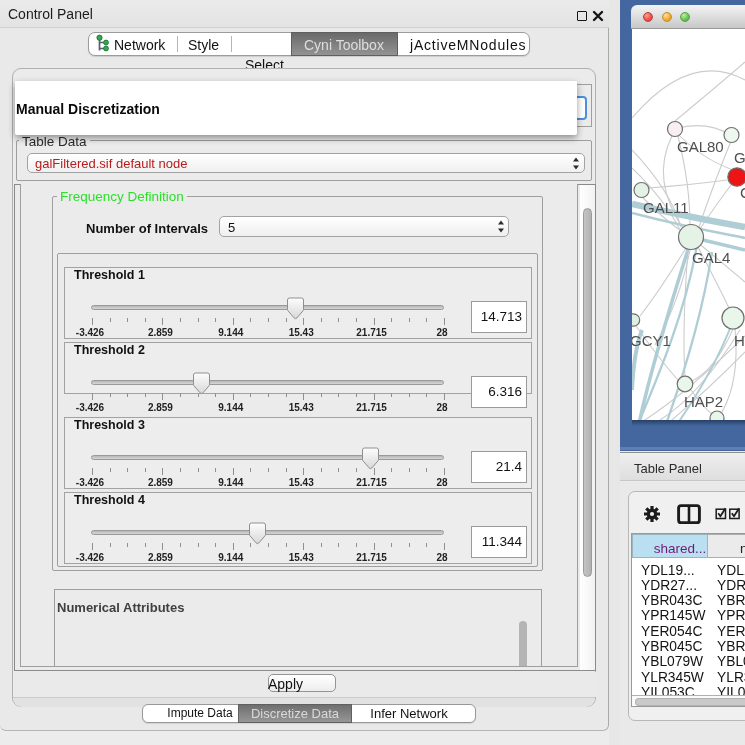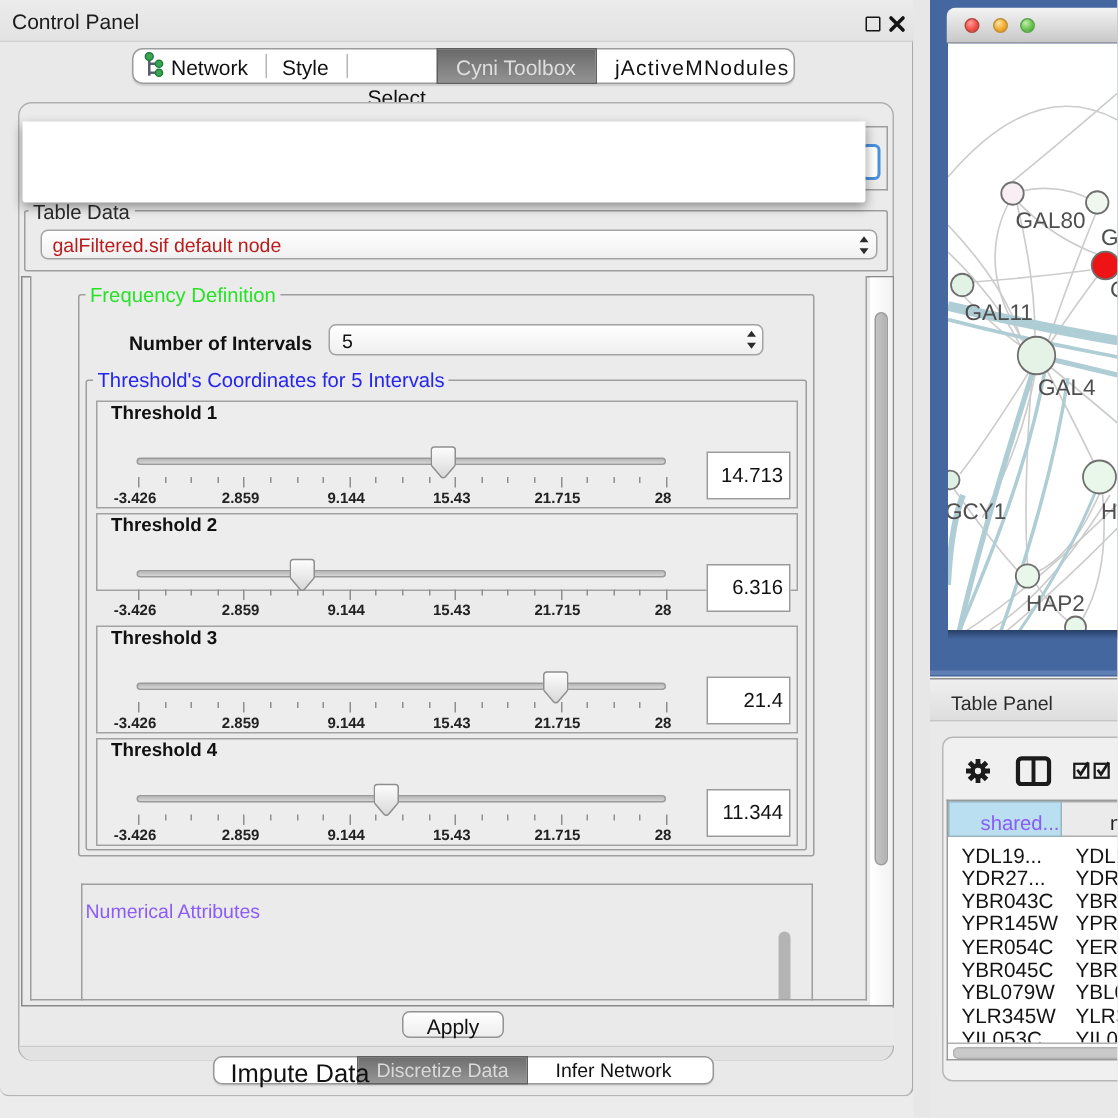--- a/index.html
+++ b/index.html
@@ -68,21 +68,20 @@
 <div class="abs" style="left:86px;top:220.5px;font-size:13px;font-weight:bold;color:#111;">Number of Intervals</div>
 <div class="abs" style="left:219px;top:216px;width:290px;height:21px;background:linear-gradient(#ffffff,#efefef);border:1px solid #a3a3a3;border-radius:5px;"></div>
 <div class="abs" style="left:228px;top:219.5px;font-size:13px;color:#111;">5</div>
 <svg class="abs" style="left:496px;top:220px" width="10" height="13" viewBox="0 0 10 13">
       <path d="M5 0.5 L8 4.5 L2 4.5 Z" fill="#2b2b2b"></path>
       <path d="M5 12.5 L8 8.5 L2 8.5 Z" fill="#2b2b2b"></path>
     </svg>
 
 
 <div class="abs" style="left:57px;top:253px;width:481px;height:314px;border:1px solid #9e9e9e;border-radius:2px;"></div>
-<div class="abs" style="left:62px;top:246px;font-size:13.5px;color:#2525ee;background:#ebebeb;padding:0 3px;">Threshold's Coordinates for 5 Intervals</div>
 
 
 
 <div class="abs" style="left:64px;top:267px;width:468px;height:72px;background:#ededed;border:1px solid #a2a2a2;">
 <div class="abs" style="left:9px;top:0.0px;font-size:12.5px;font-weight:bold;color:#111;">Threshold 1</div>
 <div class="abs" style="left:26px;top:37px;width:353px;height:5px;background:linear-gradient(#b7b7b7,#d6d6d6);border:1px solid #9a9a9a;border-radius:3px;"></div>
 <div class="abs" style="left:27.0px;top:50px;width:1px;height:7px;background:#8f8f8f;"></div>
       <div class="abs" style="left:44.6px;top:50px;width:1px;height:4px;background:#8f8f8f;"></div>
       <div class="abs" style="left:62.2px;top:50px;width:1px;height:4px;background:#8f8f8f;"></div>
       <div class="abs" style="left:79.8px;top:50px;width:1px;height:4px;background:#8f8f8f;"></div>
@@ -242,38 +241,39 @@
           <stop offset="1" stop-color="#d8d8d8"></stop>
         </linearGradient>
 <linearGradient id="thg3" x1="0" y1="0" x2="0" y2="1">
           <stop offset="0" stop-color="#fdfdfd"></stop>
           <stop offset="1" stop-color="#d8d8d8"></stop>
         </linearGradient>
 </defs>
     </svg>
 
 <div class="abs" style="left:54px;top:589px;width:488px;height:78px;border:1px solid #9e9e9e;border-bottom:none;"></div>
-<div class="abs" style="left:57px;top:600px;font-size:13px;font-weight:normal;color:#8b5cf6;">Numerical Attributes</div>
+<div class="abs" style="left:57px;top:600px;font-size:13px;font-weight:bold;color:#404040;">Numerical Attributes</div>
 <div class="abs" style="left:518.5px;top:621px;width:8.5px;height:45px;background:#b4b4b4;border-radius:5px 5px 0 0;"></div>
 
 
 <div class="abs" style="left:14px;top:672px;width:582px;height:25px;background:#eaeaea;"></div>
 <div class="abs" style="left:268px;top:673.5px;width:68px;height:18px;background:linear-gradient(#ffffff,#ededed);border:1px solid #949494;border-radius:5px;"></div>
-<div class="abs" style="left:268px;top:675.5px;width:68px;text-align:center;font-size:14px;color:#111;">Apply</div>
+<div class="abs" style="left:268px;top:675.5px;width:68px;text-align:left;font-size:14px;color:#111;">Apply</div>
 <div class="abs" style="left:13px;top:697px;width:582px;height:9.5px;background:#e2e2e2;border-top:1px solid #cbcbcb;border-radius:0 0 9px 9px;"></div>
 
 
 <div class="abs" style="left:142px;top:704px;width:334px;height:19px;background:#fff;border:1px solid #989898;border-radius:6px;box-shadow:0 1px 1px rgba(0,0,0,0.1);"></div>
 <div class="abs" style="left:238px;top:704px;width:114px;height:19px;background:linear-gradient(#6f6f6f,#969696);border:1px solid #606060;"></div>
-<div class="abs" style="left:152px;top:706px;width:96px;text-align:center;font-size:17px;color:#111;">Impute Data</div>
+<div class="abs" style="left:152px;top:706px;width:96px;text-align:center;font-size:12px;color:#111;">Impute Data</div>
 <div class="abs" style="left:238px;top:706px;width:114px;text-align:center;font-size:13px;color:#d9d9d9;">Discretize Data</div>
 <div class="abs" style="left:347px;top:706px;width:124px;text-align:center;font-size:13px;color:#111;">Infer Network</div>
 
 
 <div class="abs" style="left:15px;top:81px;width:562px;height:54px;background:#fff;border-radius:0 0 2px 2px;box-shadow:0 3px 7px rgba(0,0,0,0.4);"></div>
+<div class="abs" style="left:16px;top:100.5px;font-size:14px;font-weight:bold;color:#0a0a0a;">Manual Discretization</div>
 
 <div class="abs" style="left:609px;top:0;width:11px;height:745px;background:#e7e7e7;"></div>
 
 <div class="abs" style="left:620px;top:0;width:125px;height:451px;background:#44679f;"></div>
 <div class="abs" style="left:631px;top:5px;width:114px;height:24px;background:linear-gradient(#f4f4f4,#c8c8c8);border-radius:6px 0 0 0;border-bottom:1px solid #9a9a9a;"></div>
 <div class="abs" style="left:643px;top:12px;width:10px;height:10px;border-radius:50%;background:radial-gradient(circle at 35% 30%, #ff9f97, #f1514a 55%, #c93a32);border:0.5px solid #b5423b;"></div>
 <div class="abs" style="left:661.5px;top:12px;width:10px;height:10px;border-radius:50%;background:radial-gradient(circle at 35% 30%, #ffe2a0, #f3ab35 55%, #d4920e);border:0.5px solid #c08f2b;"></div>
 <div class="abs" style="left:679.5px;top:12px;width:10px;height:10px;border-radius:50%;background:radial-gradient(circle at 35% 30%, #c0f0a8, #6cc454 55%, #47a332);border:0.5px solid #59a348;"></div>
 
 <div class="abs" style="left:632px;top:29px;width:113px;height:391px;background:#fff;overflow:hidden;"></div>
@@ -361,21 +361,21 @@
 <svg class="abs" style="left:714.5px;top:505.5px" width="26" height="15" viewBox="0 0 26 15">
   <rect x="1.2" y="3.2" width="9.3" height="9.3" fill="none" stroke="#1b1b1b" stroke-width="1.5"></rect>
   <path d="M3.2 7.2 L5.4 10.2 L10.5 2.2" stroke="#1b1b1b" stroke-width="1.8" fill="none"></path>
   <rect x="14.8" y="3.2" width="9.3" height="9.3" fill="none" stroke="#1b1b1b" stroke-width="1.5"></rect>
   <path d="M16.8 7.2 L19 10.2 L24.1 2.2" stroke="#1b1b1b" stroke-width="1.8" fill="none"></path>
 </svg>
 
 <div class="abs" style="left:631px;top:533px;width:114px;height:174px;background:#fff;border:1px solid #999;border-right:none;overflow:hidden;">
   <div class="abs" style="left:0px;top:0px;width:76px;height:24px;background:#b9dff0;border:1px solid #9ab4c0;"></div>
   <div class="abs" style="left:76px;top:0px;width:38px;height:24px;background:#ebebeb;border:1px solid #adadad;border-left:none;"></div>
-  <div class="abs" style="left:10px;top:6.5px;width:76px;text-align:center;font-size:13.5px;color:#8b5cf6;">shared...</div>
+  <div class="abs" style="left:10px;top:6.5px;width:76px;text-align:center;font-size:13.5px;color:#701a75;">shared...</div>
   <div class="abs" style="left:108px;top:6.5px;font-size:13.5px;color:#222;">n</div>
   <div class="abs" style="left:9px;top:28.5px;font-size:13.8px;color:#141414;">YDL19...</div>
 <div class="abs" style="left:85px;top:28.5px;font-size:13.8px;color:#141414;">YDL1</div>
 <div class="abs" style="left:9px;top:43.8px;font-size:13.8px;color:#141414;">YDR27...</div>
 <div class="abs" style="left:85px;top:43.8px;font-size:13.8px;color:#141414;">YDR2</div>
 <div class="abs" style="left:9px;top:59.1px;font-size:13.8px;color:#141414;">YBR043C</div>
 <div class="abs" style="left:85px;top:59.1px;font-size:13.8px;color:#141414;">YBR0</div>
 <div class="abs" style="left:9px;top:74.4px;font-size:13.8px;color:#141414;">YPR145W</div>
 <div class="abs" style="left:85px;top:74.4px;font-size:13.8px;color:#141414;">YPR1</div>
 <div class="abs" style="left:9px;top:89.7px;font-size:13.8px;color:#141414;">YER054C</div>

